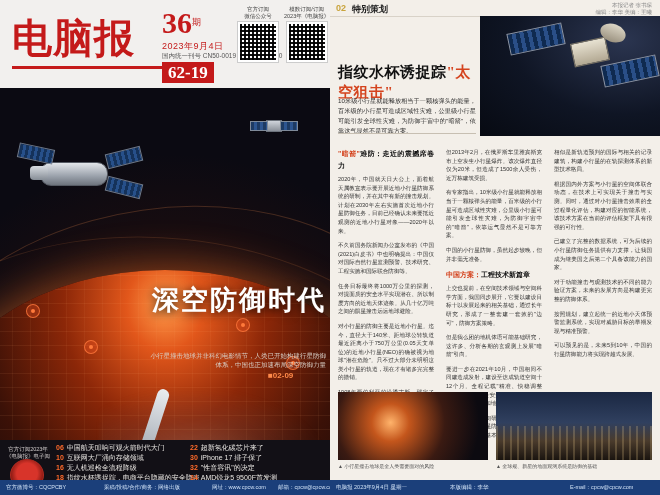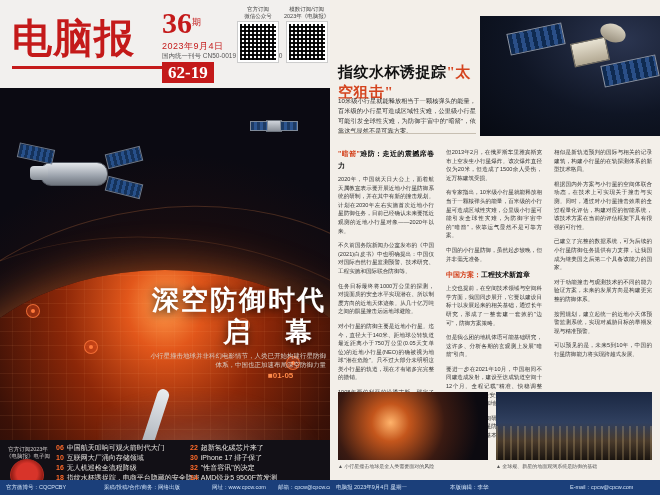--- a/index.html
+++ b/index.html
@@ -544,24 +544,23 @@
         <div class="body" style="left:16px; top:8px; width:14px; height:10px;"></div>
         <div class="panel" style="left:0px; top:9px; width:16px; height:8px;"></div>
         <div class="panel" style="left:30px; top:9px; width:16px; height:8px;"></div>
       </div>
 
       <div class="smoke"></div>
       <div class="rocket"></div>
 
       <div class="headline">
         <span>深空防御时代</span>
-        <span class="l2">启 幕</span>
       </div>
       <div class="headline-sub">小行星撞击地球并非科幻电影情节，人类已开始构建行星防御体系，中国也正加速布局深空防御力量</div>
-      <div class="headline-page">■01-05</div>
+      <div class="headline-page">■02-09</div>
     </div>
 
     <div class="toc">
       <div class="toc-col toc-c1">
         <div class="toc-row"><span class="pg">06</span><span>中国航天叩响可观火箭时代大门</span></div>
         <div class="toc-row"><span class="pg">10</span><span>互联网大厂涌向存储领域</span></div>
         <div class="toc-row"><span class="pg">16</span><span>无人机巡检全流程降级</span></div>
         <div class="toc-row"><span class="pg">18</span><span>指纹水杯诱捉踪，电商平台隐藏的安全隐患</span></div>
         <div class="toc-row"><span class="pg">18</span><span>即掌4.0，最新闪灵AI</span></div>
       </div>
@@ -583,20 +582,28 @@
     <div class="cover-footer">
       <span class="cf1">官方微博号：CQCPCBY</span>
       <span class="cf2">采稿/投稿/合作/商务：网络出版</span>
       <span class="cf3">网址：www.cpcw.com</span>
       <span class="cf4">邮箱：cpcw@cpcw.com</span>
     </div>
   </div>
 
   <div class="article">
 
+    <div class="art-header">
+      <div class="art-pageno">02</div>
+      <div class="art-section">特别策划</div>
+      <div class="art-meta">
+        <div>本报记者 张书琛</div>
+        <div>编辑：李华 美编：王曦</div>
+      </div>
+    </div>
 
     <div class="hero">
       <div class="hsat-panel hp1"></div>
       <div class="hsat-body"></div>
       <div class="hsat-panel hp2"></div>
       <div class="hdish"></div>
     </div>
 
     <div class="art-title">
       <span>指纹水杯诱捉踪</span><span class="hl">"太空狙击"</span>

